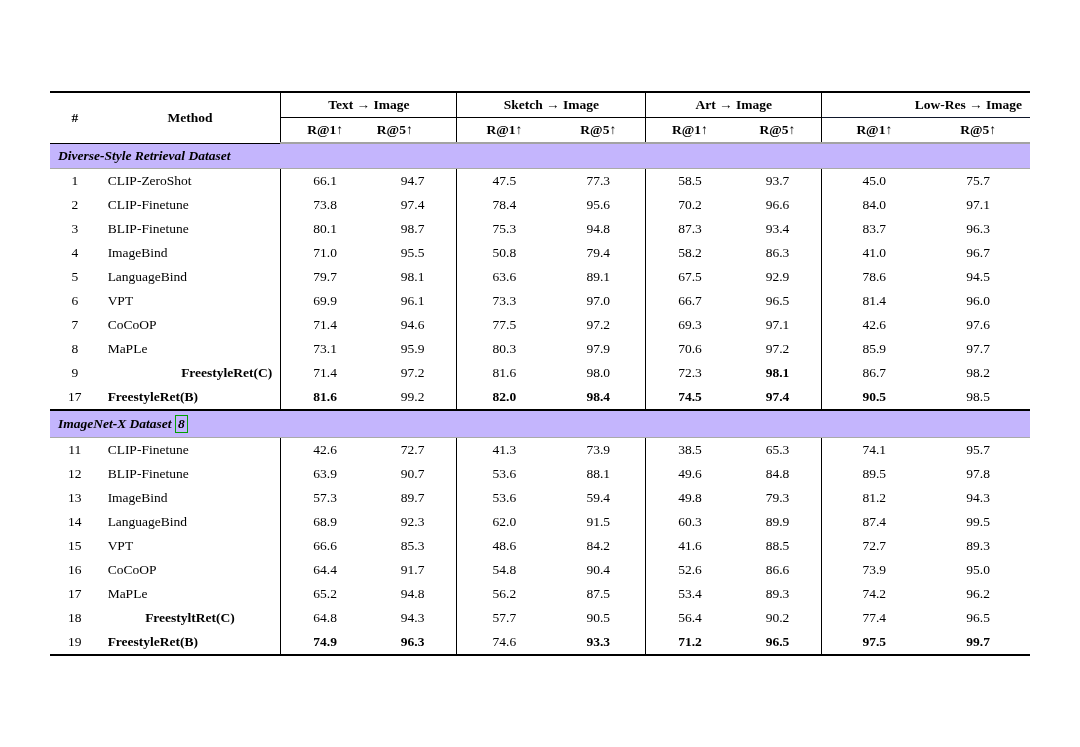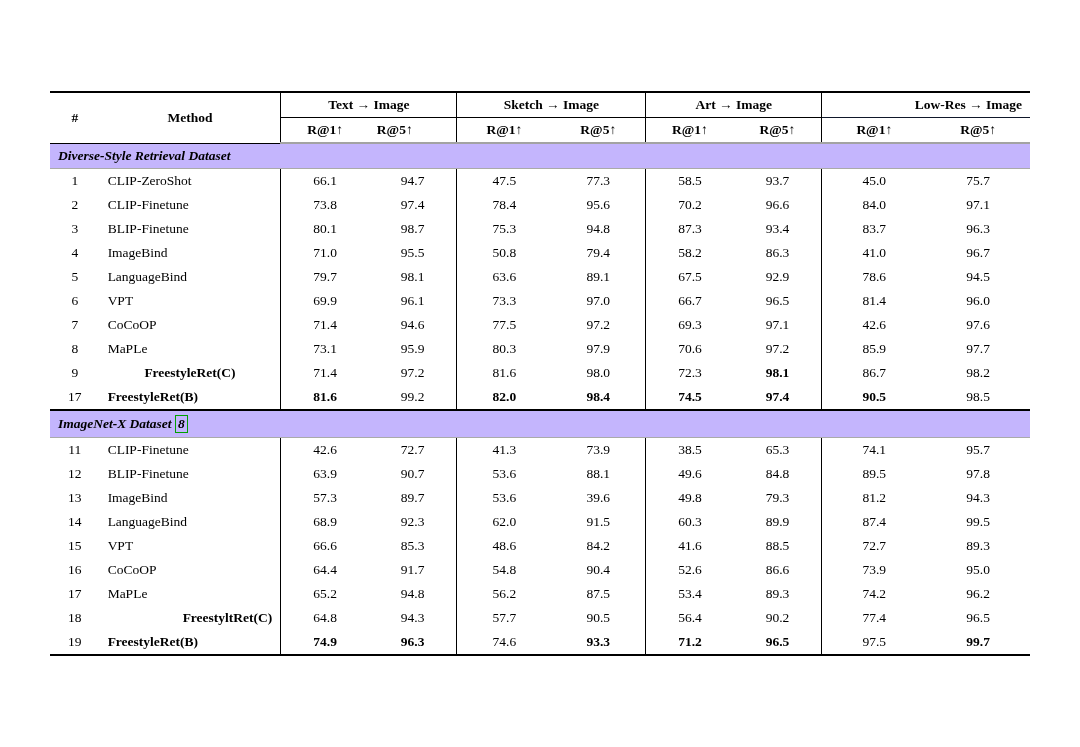--- a/index.html
+++ b/index.html
@@ -178,21 +178,21 @@
           <td>95.9</td>
           <td class="col-group-border">80.3</td>
           <td>97.9</td>
           <td class="col-group-border">70.6</td>
           <td>97.2</td>
           <td class="col-group-border">85.9</td>
           <td>97.7</td>
         </tr>
         <tr class="data-row">
           <td>9</td>
-          <td style="text-align: center; font-weight: bold;">FreestyleRet(C)</td>
+          <td style="text-align: right; font-weight: bold;">FreestyleRet(C)</td>
           <td class="col-group-border">71.4</td>
           <td>97.2</td>
           <td class="col-group-border">81.6</td>
           <td>98.0</td>
           <td class="col-group-border">72.3</td>
           <td style="font-weight: bold;">98.1</td>
           <td class="col-group-border">86.7</td>
           <td>98.2</td>
         </tr>
         <tr class="data-row">
@@ -233,21 +233,21 @@
           <td>84.8</td>
           <td class="col-group-border">89.5</td>
           <td>97.8</td>
         </tr>
         <tr class="data-row">
           <td>13</td>
           <td style="text-align: left;">ImageBind</td>
           <td class="col-group-border">57.3</td>
           <td>89.7</td>
           <td class="col-group-border">53.6</td>
-          <td>39.6</td>
+          <td>59.4</td>
           <td class="col-group-border">49.8</td>
           <td>79.3</td>
           <td class="col-group-border">81.2</td>
           <td>94.3</td>
         </tr>
         <tr class="data-row">
           <td>14</td>
           <td style="text-align: left;">LanguageBind</td>
           <td class="col-group-border">68.9</td>
           <td>92.3</td>
@@ -289,37 +289,37 @@
           <td>94.8</td>
           <td class="col-group-border">56.2</td>
           <td>87.5</td>
           <td class="col-group-border">53.4</td>
           <td>89.3</td>
           <td class="col-group-border">74.2</td>
           <td>96.2</td>
         </tr>
         <tr class="data-row">
           <td>18</td>
-          <td style="text-align: right; font-weight: bold; margin-top: 41px;">FreestyltRet(C)</td>
+          <td style="text-align: center; font-weight: bold; margin-top: 41px;">FreestyltRet(C)</td>
           <td class="col-group-border">64.8</td>
           <td>94.3</td>
           <td class="col-group-border">57.7</td>
           <td>90.5</td>
           <td class="col-group-border">56.4</td>
           <td>90.2</td>
           <td class="col-group-border">77.4</td>
           <td>96.5</td>
         </tr>
         <tr class="data-row">
           <td>19</td>
           <td style="text-align: left; font-weight: bold;">FreestyleRet(B)</td>
           <td class="col-group-border" style="font-weight: bold;">74.9</td>
           <td style="font-weight: bold;">96.3</td>
           <td class="col-group-border" style="font-weight: normal;">74.6</td>
           <td style="font-weight: bold;">93.3</td>
           <td class="col-group-border" style="font-weight: bold;">71.2</td>
           <td style="font-weight: bold;">96.5</td>
-          <td class="col-group-border" style="font-weight: normal;">97.5</td>
+          <td class="col-group-border" style="font-weight: bold;">97.5</td>
           <td style="font-weight: bold;">99.7</td>
         </tr>
       </tbody>
   </table>
 </div>
 
 </body></html>

